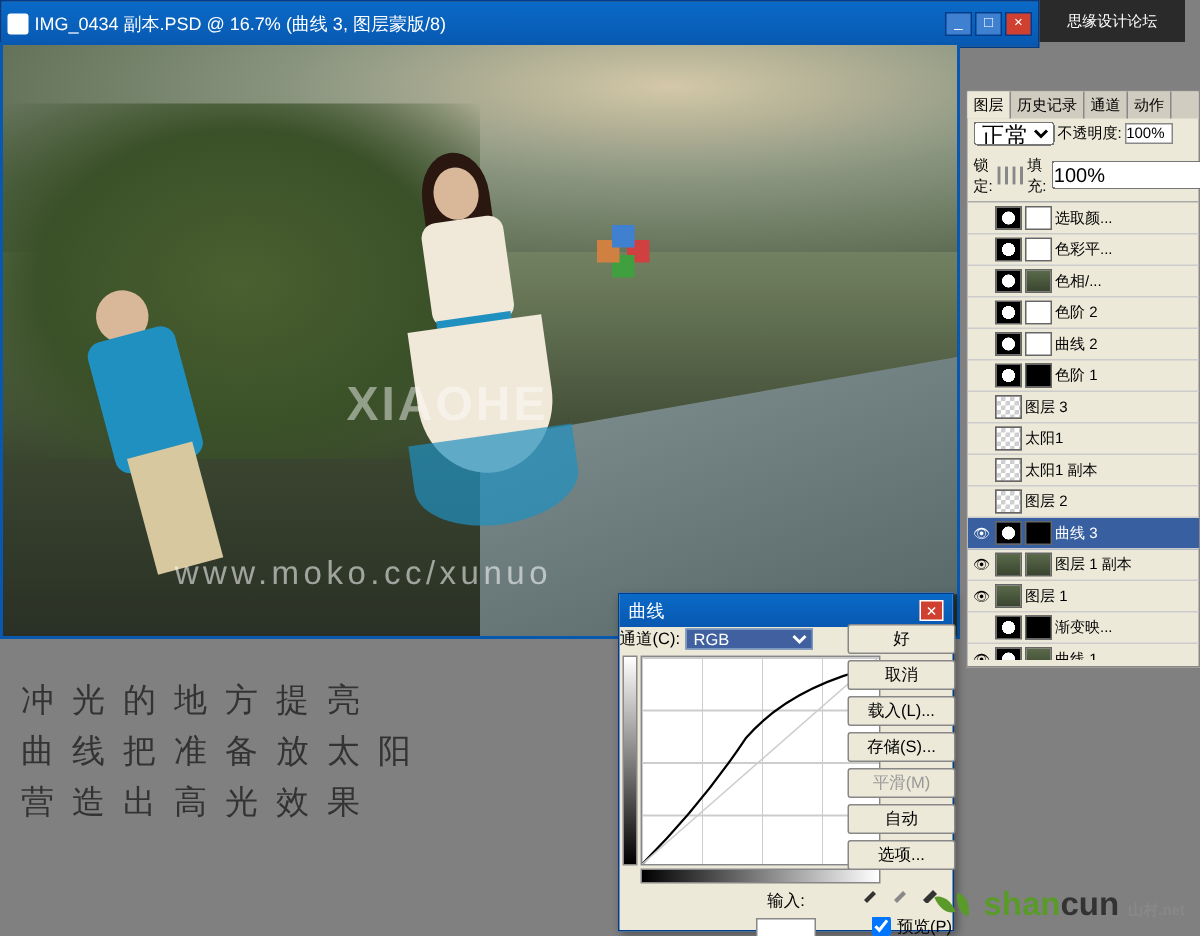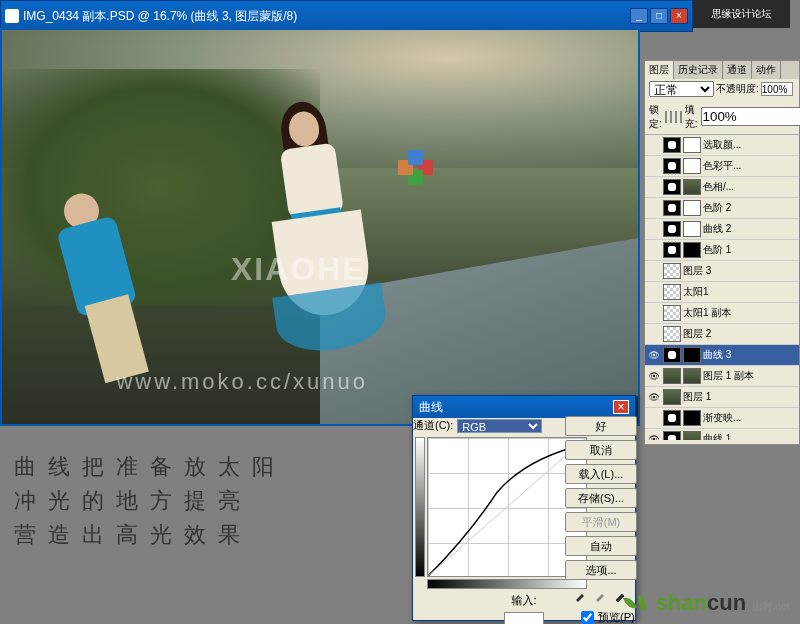--- a/index.html
+++ b/index.html
@@ -64,21 +64,21 @@
   .dlg-btn.disabled { color: #999; }
   .eyedroppers { display: flex; gap: 6px; justify-content: center; margin-top: 4px; }
   .eyedropper { width: 14px; height: 14px; }
   .preview-check { display: flex; align-items: center; gap: 4px; font-size: 11px; margin-top: 4px; padding-left: 16px; }
   
   .layers-panel { position: absolute; top: 60px; left: 644px; width: 156px; height: 385px; background: #ece9d8; border: 1px solid #888; font-size: 10px; }
   .panel-tabs { display: flex; height: 18px; background: #d0ccc0; }
   .panel-tab { padding: 2px 4px; border-right: 1px solid #888; font-size: 10px; }
   .panel-tab.active { background: #ece9d8; }
   .blend-row { display: flex; align-items: center; gap: 2px; padding: 2px 4px; height: 20px; }
-  .blend-row select { width: 65px; height: 16px; font-size: 12px; }
+  .blend-row select { width: 54px; height: 16px; font-size: 16px; }
   .blend-row input { width: 32px; height: 14px; font-size: 10px; border: 1px solid #888; }
   .lock-row { display: flex; align-items: center; gap: 3px; padding: 2px 4px; height: 36px; border-bottom: 1px solid #aaa; }
   .lock-row .icon { width: 12px; height: 12px; border: 1px solid #888; background: #fff; }
   .layers-list { height: 305px; overflow-y: auto; }
   .layer-row { display: flex; align-items: center; height: 21px; border-bottom: 1px solid #ccc; padding: 0 2px; gap: 2px; }
   .layer-row.selected { background: #3860a0; color: #fff; }
   .eye { width: 14px; height: 14px; text-align: center; line-height: 14px; font-size: 9px; }
   .thumb { width: 18px; height: 16px; border: 1px solid #666; background: #888; flex-shrink: 0; }
   .thumb.adj { background: radial-gradient(circle, #fff 40%, #000 42%); }
   .thumb.mask { background: #fff; }
@@ -133,22 +133,22 @@
         <div></div>
         <div></div>
         <div></div>
       </div>
     <div class="watermark1">XIAOHE</div>
     <div class="watermark2">www.moko.cc/xunuo</div>
   </div>
 </div>
 
 <div class="bottom-text">
+  <div>冲光的地方提亮</div>
   <div>曲线把准备放太阳</div>
-  <div>冲光的地方提亮</div>
   <div>营造出高光效果</div>
 </div>
 
 <div class="curves-dialog">
   <div class="dlg-title">
     <span>曲线</span>
     <div class="close">×</div>
   </div>
   <div class="dlg-body">
     <div class="channel-row">

